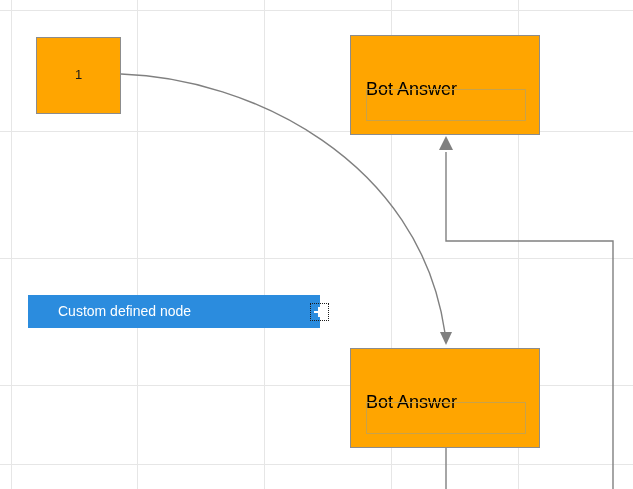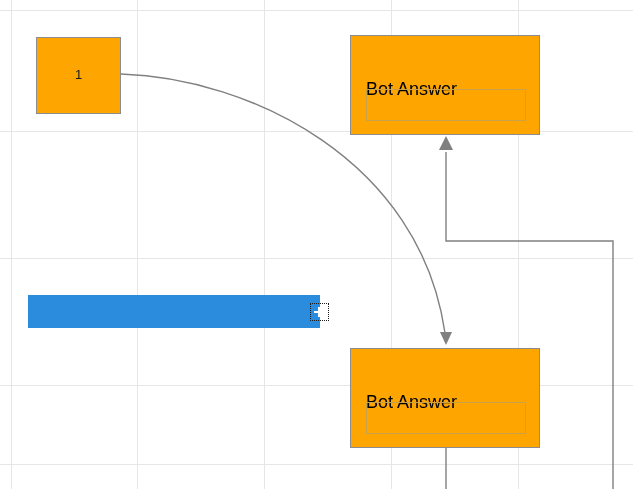--- a/index.html
+++ b/index.html
@@ -160,16 +160,17 @@
     <div class="node-title">Bot Answer</div>
     <div class="node-slot"></div>
   </div>
 
   <div class="node bot-node" id="bot-node-bottom">
     <div class="node-title">Bot Answer</div>
     <div class="node-slot"></div>
   </div>
 
   <div id="custom-node-bar">
+    <div class="bar-label">Custom defined node</div>
     <div class="add-icon"></div>
   </div>
 
 </div>
 
 </body></html>

